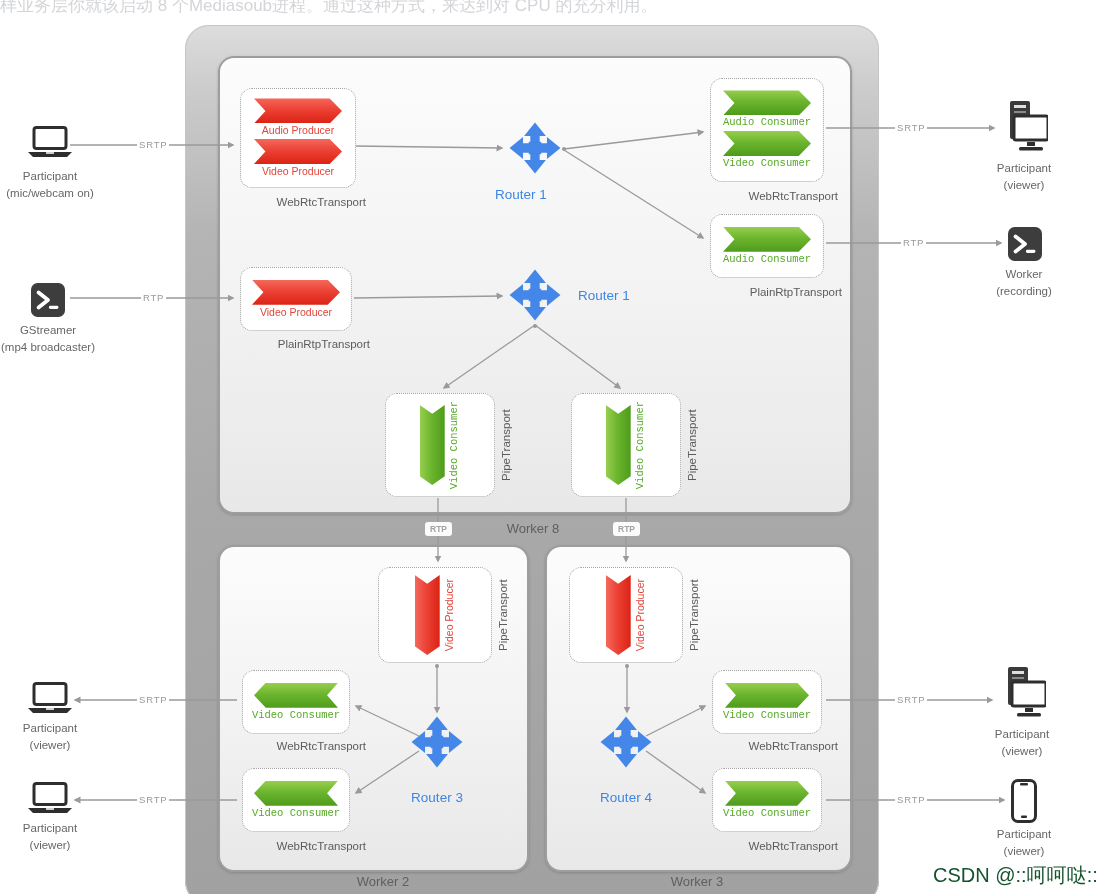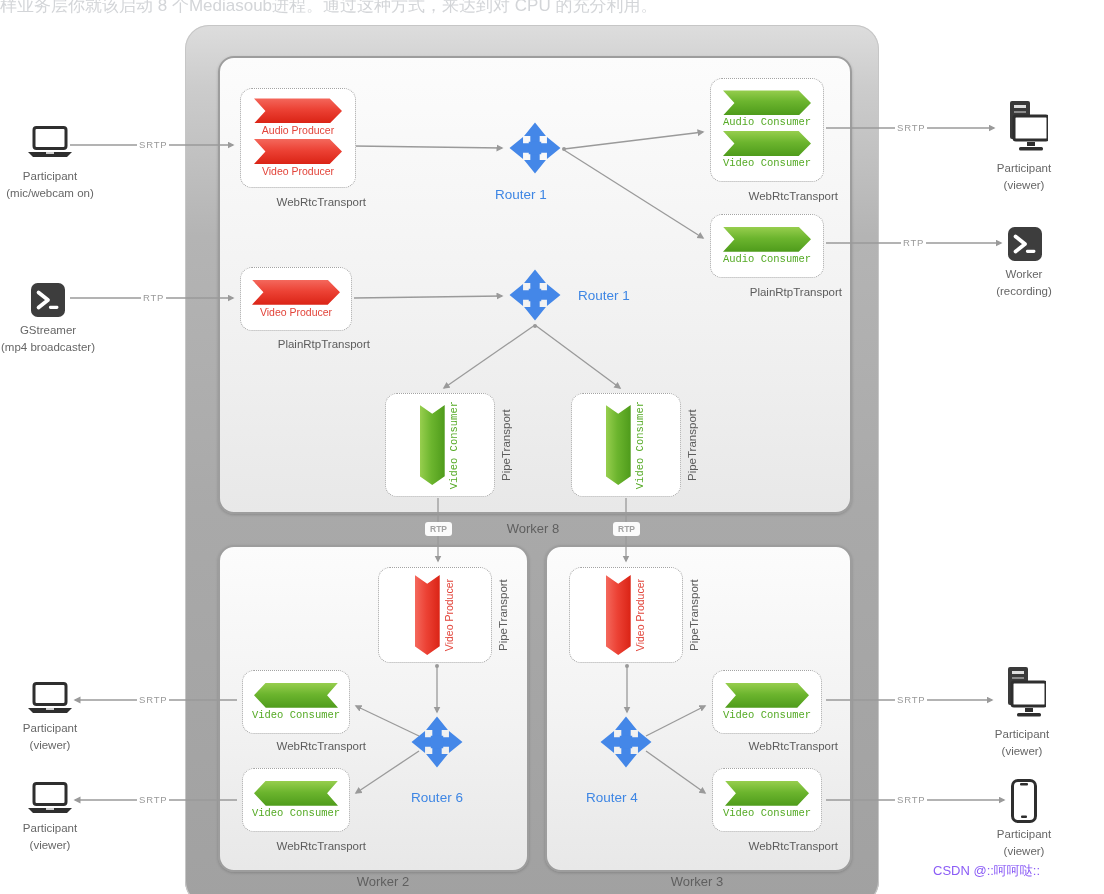--- a/index.html
+++ b/index.html
@@ -50,21 +50,21 @@
 
   .ep-icon{position:absolute;z-index:5;}
   .ep-label{position:absolute;font-size:11.5px;color:#666;text-align:center;line-height:1.45;z-index:5;}
   .ep-label span{display:block;}
 
   .net-label{position:absolute;font-size:9.5px;color:#999;letter-spacing:.8px;background:#fff;
              padding:0 2px;z-index:6;}
   .rtp-badge{position:absolute;width:27px;height:14px;background:#fbfbfb;color:#a2a2a2;font-size:8.5px;
              font-weight:bold;text-align:center;line-height:14px;border-radius:3px;z-index:6;}
 
-  .watermark{position:absolute;left:933px;top:862px;font-size:13px;color:#8b5cf6;white-space:nowrap;z-index:7;}
+  .watermark{position:absolute;left:933px;top:862px;font-size:20px;color:#14532d;white-space:nowrap;z-index:7;}
 </style>
 </head>
 <body>
 
 <div class="page">
 
   <div class="intro">
     <span>样业务层你就该启动 8 个Mediasoub进程。通过这种方式，来达到对 CPU 的充分利用。</span>
   </div>
 
@@ -221,34 +221,34 @@
     <svg viewBox="0 0 100 100" width="52" height="52">
         <g fill="#4487e8">
       <path d="M50 1 L71 27 L59 27 L59 41 L41 41 L41 27 L29 27 Z"></path>
       <path d="M50 99 L71 73 L59 73 L59 59 L41 59 L41 73 L29 73 Z"></path>
       <path d="M1 50 L27 29 L27 41 L41 41 L41 59 L27 59 L27 71 Z"></path>
       <path d="M99 50 L73 29 L73 41 L59 41 L59 59 L73 59 L73 71 Z"></path>
       <rect x="38" y="38" width="24" height="24"></rect>
         </g>
       </svg>
   </div>
-  <div class="router-label" style="left:397px;top:790px;width:80px;text-align:center;">Router 6</div>
+  <div class="router-label" style="left:397px;top:790px;width:80px;text-align:center;">Router 3</div>
 
   <div class="router" style="left:600px;top:716px;">
     <svg viewBox="0 0 100 100" width="52" height="52">
         <g fill="#4487e8">
       <path d="M50 1 L71 27 L59 27 L59 41 L41 41 L41 27 L29 27 Z"></path>
       <path d="M50 99 L71 73 L59 73 L59 59 L41 59 L41 73 L29 73 Z"></path>
       <path d="M1 50 L27 29 L27 41 L41 41 L41 59 L27 59 L27 71 Z"></path>
       <path d="M99 50 L73 29 L73 41 L59 41 L59 59 L73 59 L73 71 Z"></path>
       <rect x="38" y="38" width="24" height="24"></rect>
         </g>
       </svg>
   </div>
-  <div class="router-label" style="left:586px;top:790px;width:80px;text-align:left;">Router 4</div>
+  <div class="router-label" style="left:586px;top:790px;width:80px;text-align:center;">Router 4</div>
 
   <div class="ep-icon" style="left:27px;top:126px;">
     <svg viewBox="0 0 46 32" width="46" height="32">
       <rect x="7" y="1.5" width="32" height="21" rx="2.5" fill="#fff" stroke="#2e2e2e" stroke-width="3"></rect>
       <path d="M1 26 L45 26 L40 31 L6 31 Z" fill="#2e2e2e"></path>
       <rect x="19" y="26" width="8" height="2" fill="#cfcfcf"></rect>
       </svg>
   </div>
   <div class="ep-label" style="left:-8px;top:168px;width:116px;">
     <span>Participant</span>

